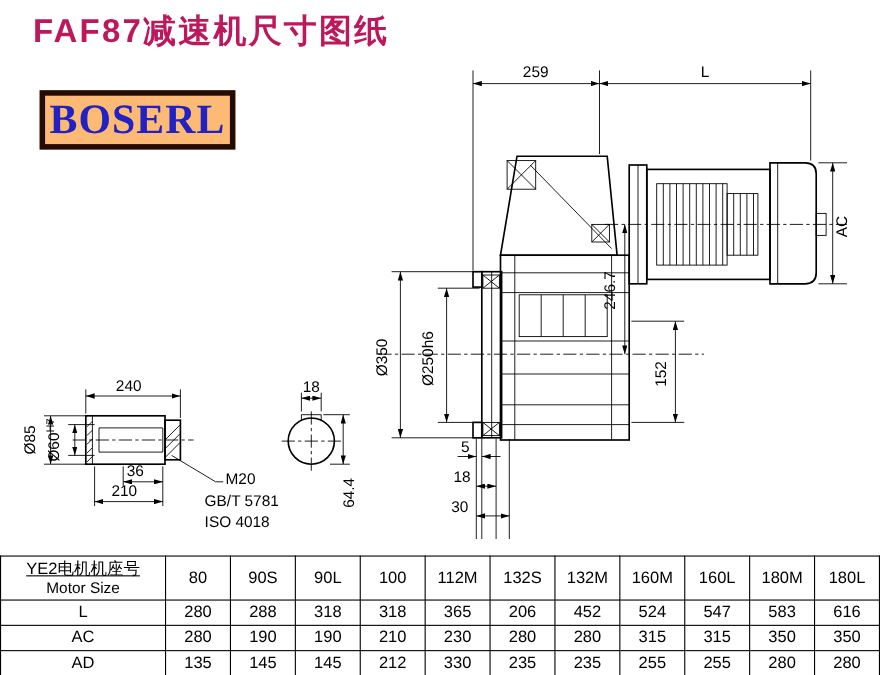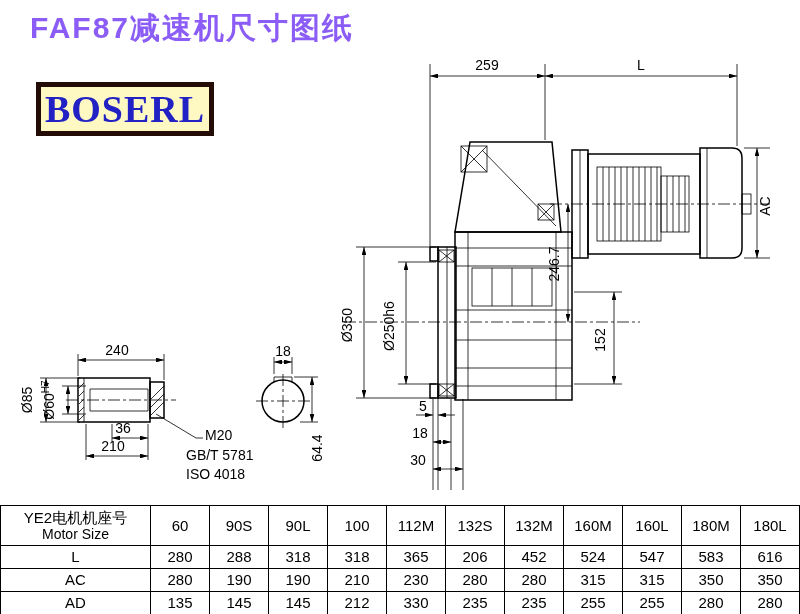--- a/index.html
+++ b/index.html
@@ -2,46 +2,46 @@
 <html><head>
 <meta charset="utf-8">
 <style>
   html,body{margin:0;padding:0;}
   body{
     width:800px;height:614px;position:relative;background:#ffffff;
     font-family:"Liberation Sans",sans-serif;overflow:hidden;color:#000;
   }
   .page-title{
     position:absolute;left:30px;top:8px;font-size:30px;font-weight:bold;
-    color:#8b5cf6;letter-spacing:2px;white-space:nowrap;
+    color:#be185d;letter-spacing:2px;white-space:nowrap;
   }
   .logo-box{
     position:absolute;left:36px;top:82px;width:178px;height:54px;
-    border:5px solid #230b06;background:#fef9c3;display:flex;
+    border:5px solid #230b06;background:#fdba74;display:flex;
     align-items:center;justify-content:center;box-sizing:border-box;
   }
   .logo-text{
     font-family:"Liberation Serif",serif;font-weight:bold;
     font-size:38px;color:#2121c4;letter-spacing:1px;line-height:1;
   }
   svg#drawing{position:absolute;left:0;top:0;}
   svg text{fill:#000;font-family:"Liberation Sans",sans-serif;font-size:14px;}
   .o{stroke:#000;stroke-width:1.5;fill:none;}
   .i{stroke:#000;stroke-width:0.8;fill:none;}
   .d{stroke:#000;stroke-width:0.8;fill:none;}
   .c{stroke:#000;stroke-width:0.8;fill:none;stroke-dasharray:12 3 3 3;}
   table#dim-table{
     position:absolute;left:0;top:505px;width:800px;height:109px;
     border-collapse:collapse;table-layout:fixed;font-size:15px;
   }
   #dim-table th,#dim-table td{
     border:1px solid #000;text-align:center;vertical-align:middle;
     padding:0;font-weight:normal;line-height:1.15;
   }
-  #dim-table .hdr-cn{font-size:15px;}
+  #dim-table .hdr-cn{font-size:15px;text-decoration:underline;}
   #dim-table .hdr-en{font-size:14px;}
 </style>
 </head>
 <body>
 
 <div class="page-title">FAF87减速机尺寸图纸</div>
 
 <div class="logo-box">
   <span class="logo-text">BOSERL</span>
 </div>
@@ -268,21 +268,21 @@
       <col>
       <col>
       <col>
   </colgroup>
   <tbody>
     <tr style="height:40px;">
       <th>
         <div class="hdr-cn">YE2电机机座号</div>
         <div class="hdr-en">Motor Size</div>
       </th>
-      <th>60</th>
+      <th>80</th>
       <th>90S</th>
       <th>90L</th>
       <th>100</th>
       <th>112M</th>
       <th>132S</th>
       <th>132M</th>
       <th>160M</th>
       <th>160L</th>
       <th>180M</th>
       <th>180L</th>

